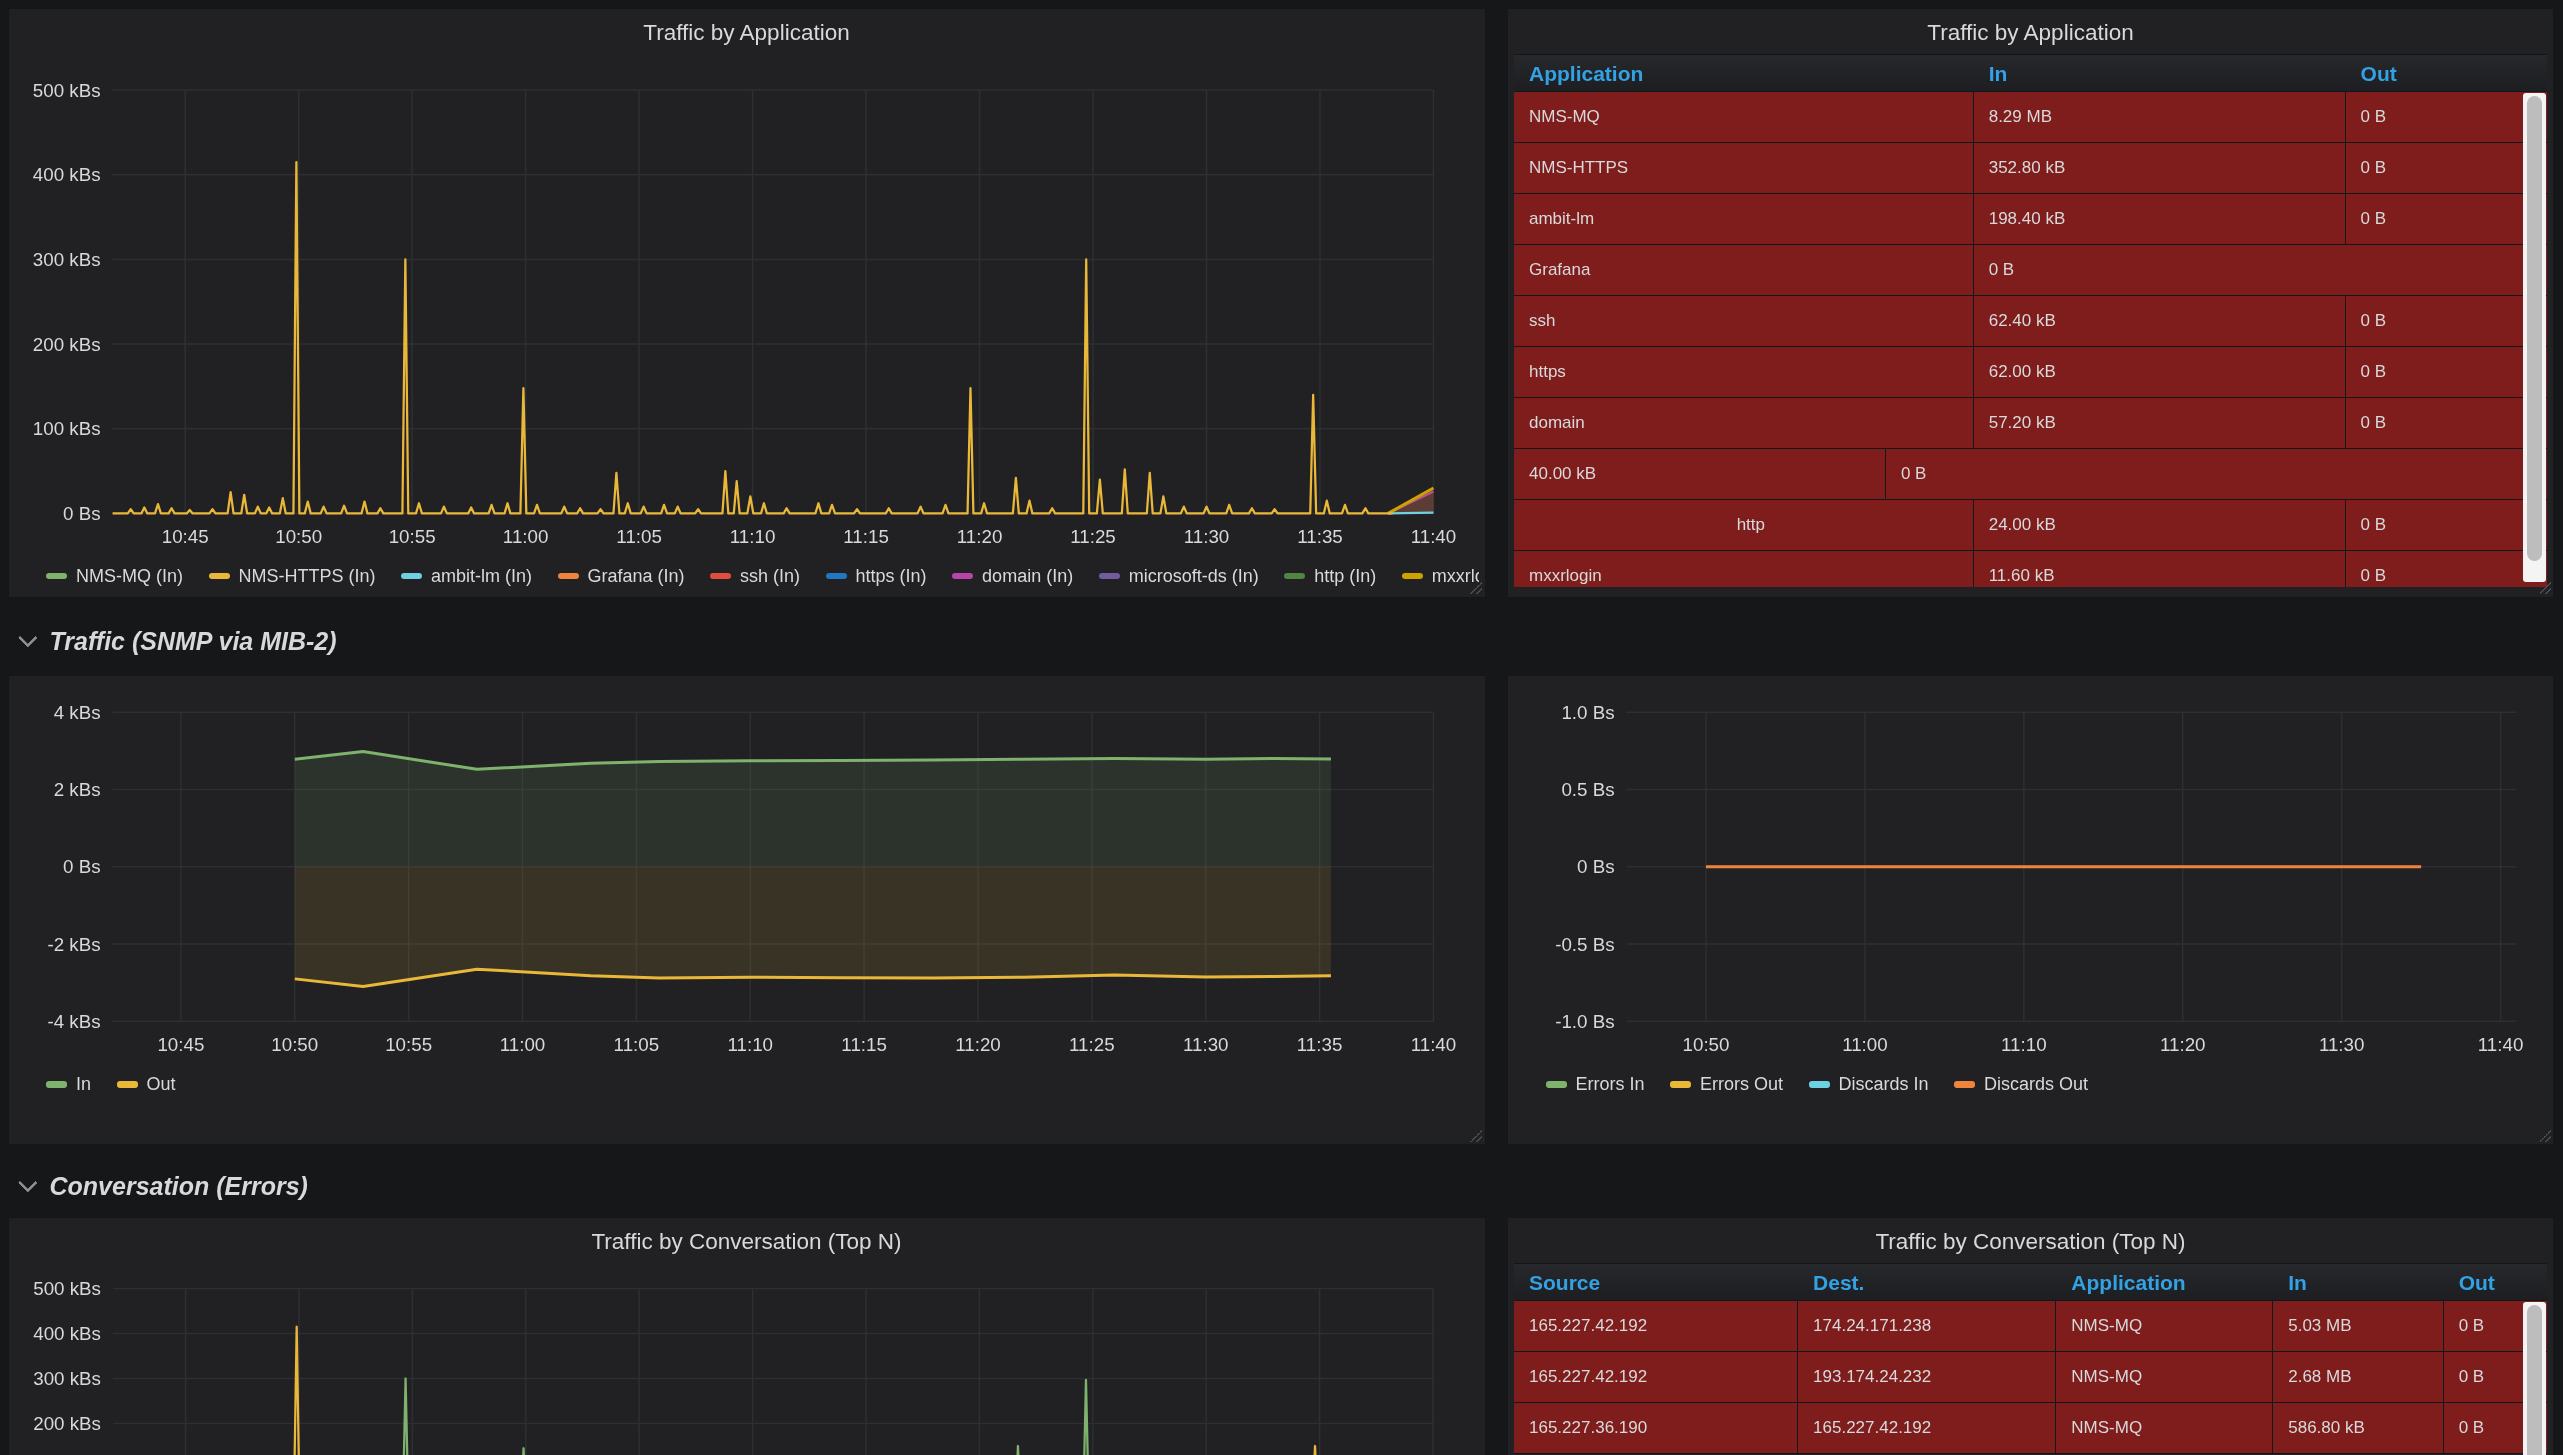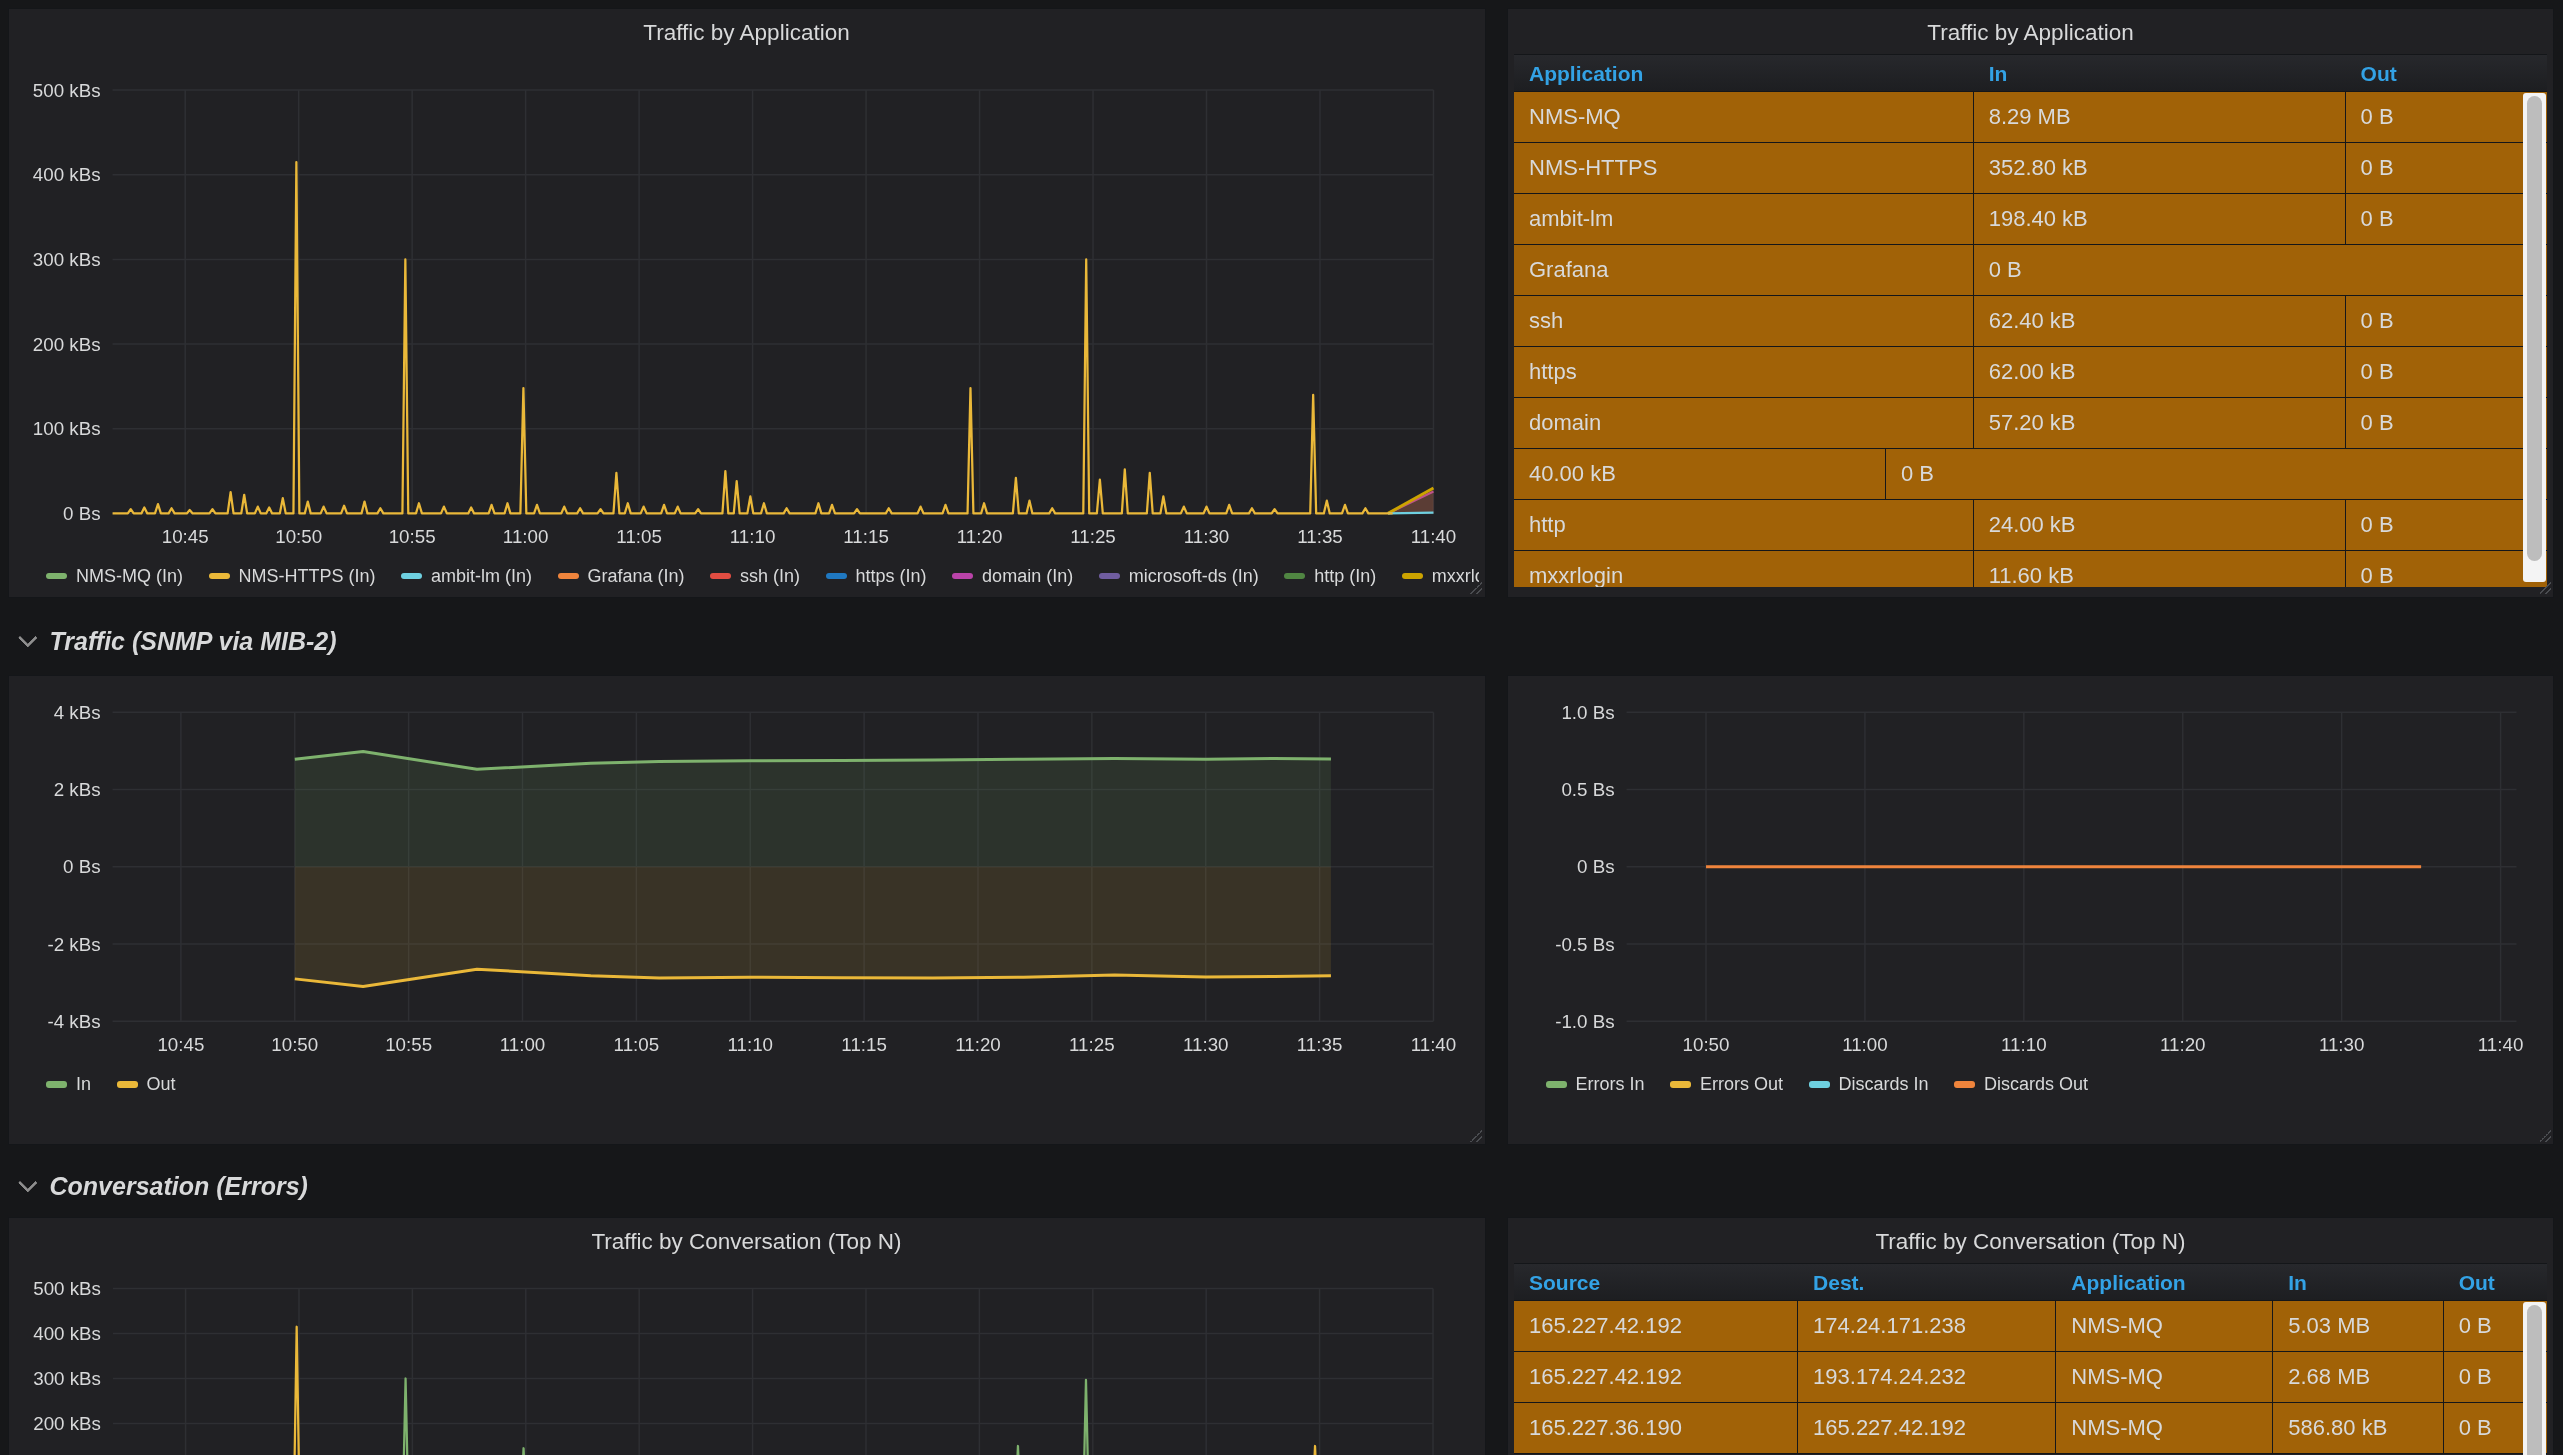--- a/index.html
+++ b/index.html
@@ -66,23 +66,23 @@
     height:38px; line-height:38px;
     background:linear-gradient(#27282c,#1d1e21);
     border-top:1.5px solid #141619;
     border-bottom:1.5px solid #141619;
     color:#33a2e5; font-size:21px; font-weight:700;
   }
   .g-rows{ overflow:hidden; position:relative; }
   .g-trow{
     display:flex;
     height:51px; line-height:50px;
-    font-size:22px; color:#d8d9da;
+    font-size:17px; color:#d8d9da;
     border-bottom:1.5px solid #141619;
-    background:#a16207;
+    background:#7f1d1d;
   }
   .g-cell{ padding-left:15px; overflow:hidden; white-space:nowrap; }
   .g-trow .g-cell{ border-right:1.5px solid #161719; }
   .g-trow .g-cell:last-child{ border-right:none; }
 
   .scroll-track{
     position:absolute;
     width:22.5px; background:#f4f4f4; border-radius:3px;
     z-index:5;
   }
@@ -235,21 +235,21 @@
           <div class="g-trow">
             <div class="g-cell" style="width: 44.5%;">domain</div>
             <div class="g-cell" style="width: 36%;">57.20 kB</div>
             <div class="g-cell" style="width: 19.5%;">0 B</div>
           </div>
           <div class="g-trow">
             <div class="g-cell" style="width: 36%;">40.00 kB</div>
             <div class="g-cell" style="width: 19.5%;">0 B</div>
           </div>
           <div class="g-trow">
-            <div class="g-cell" style="width: 44.5%;">http</div>
+            <div class="g-cell" style="width: 44.5%; text-align: center;">http</div>
             <div class="g-cell" style="width: 36%;">24.00 kB</div>
             <div class="g-cell" style="width: 19.5%;">0 B</div>
           </div>
           <div class="g-trow">
             <div class="g-cell" style="width: 44.5%;">mxxrlogin</div>
             <div class="g-cell" style="width: 36%;">11.60 kB</div>
             <div class="g-cell" style="width: 19.5%;">0 B</div>
           </div>
         </div>
       </div>

